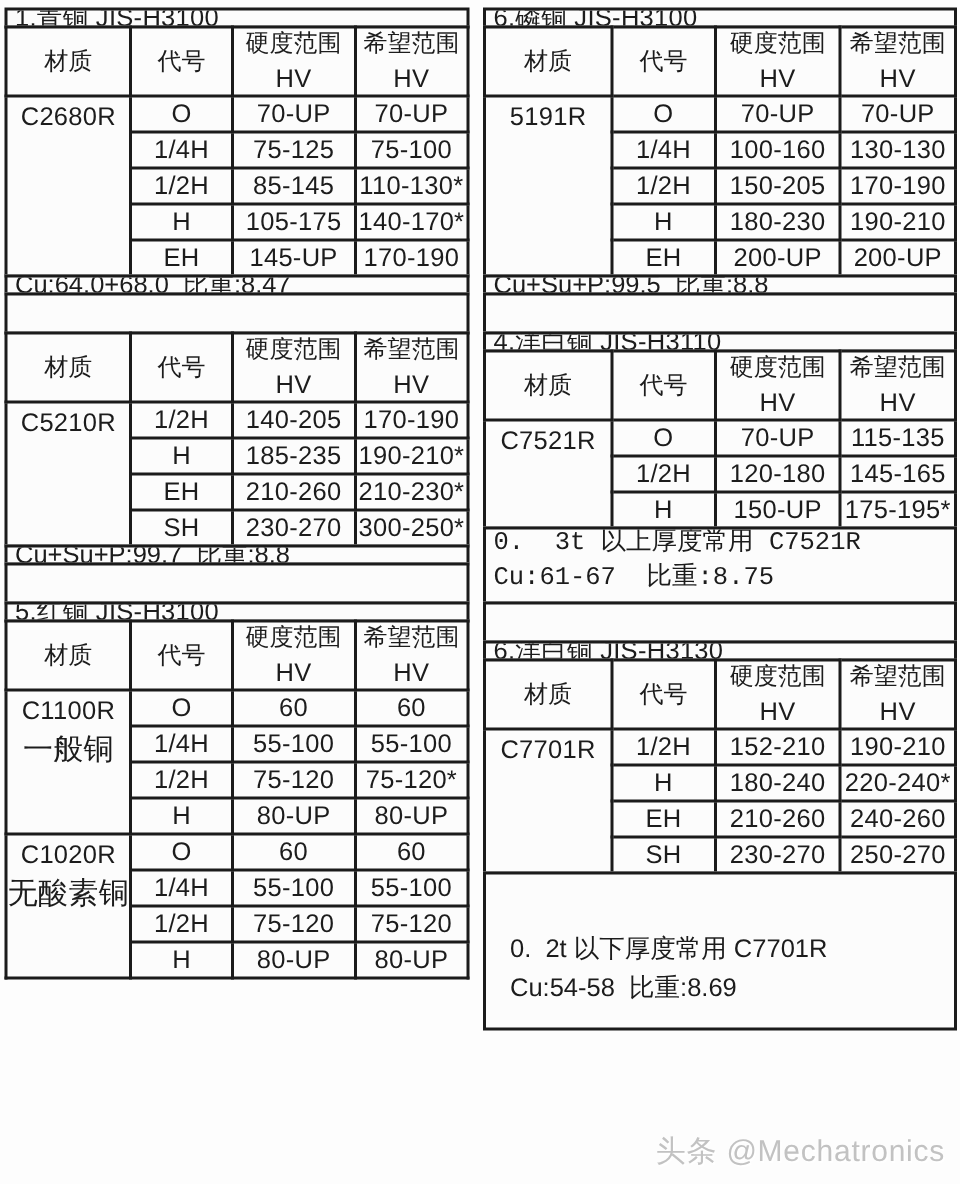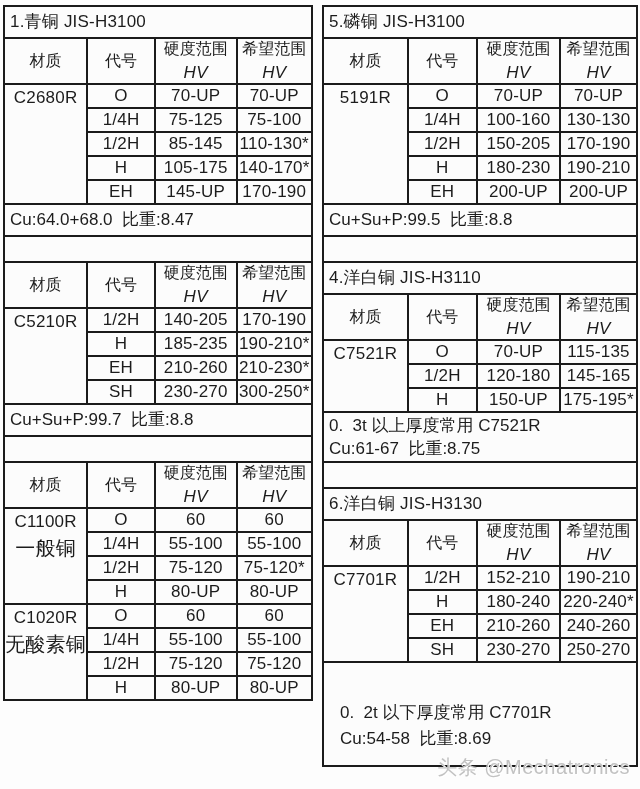--- a/index.html
+++ b/index.html
@@ -27,30 +27,31 @@
   .col-left{width:310px;}
   .col-right{width:316px;}
   .tblock > *{margin-top:-2px;}
   .col > .tblock:first-child > :first-child{margin-top:0;}
   .bar{
     border:2px solid var(--bd);
     background:var(--cell);
     padding:0 5px;
     display:flex;align-items:center;
     font-size:17px;line-height:1.15;
-    height:34px;
+    height:14px;
     overflow:hidden;
   }
   .title-bar{font-size:17px;letter-spacing:.2px;}
   .empty-bar{height:28px;}
   .footer-bar{white-space:pre;}
   .footer-multi{
     height:52px;
-    flex-direction:column;align-items:flex-start;justify-content:center;
+    flex-direction:column;align-items:flex-start;justify-content:flex-start;
     gap:3px;
+    font-family:Liberation Mono, monospace;
   }
   .footer-tall{
     height:106px;
     flex-direction:column;align-items:flex-start;justify-content:flex-end;
     padding-bottom:16px;gap:7px;padding-left:16px;
   }
   .footer-line{white-space:pre;}
   table{
     border-collapse:collapse;
     width:100%;
@@ -59,21 +60,21 @@
   }
   th,td{
     border:2px solid var(--bd);
     text-align:center;
     padding:0;
     font-weight:normal;
     overflow:hidden;
   }
   thead th{height:46px;font-size:16px;vertical-align:middle;}
   .two-line{display:flex;flex-direction:column;align-items:center;justify-content:center;gap:3px;}
-  .hv{font-size:17px;letter-spacing:.3px;font-style:italic;}
+  .hv{font-size:17px;letter-spacing:.3px;}
   tbody td{height:24px;font-size:17px;letter-spacing:.2px;}
   td.material-cell{
     vertical-align:top;
     line-height:26px;
     padding-top:0;
   }
   .m-line{display:block;}
   .m-line-cjk{font-size:20px;}
   .watermark{
     position:absolute;
@@ -200,20 +201,21 @@
               <td>SH</td>
               <td>230-270</td>
               <td>300-250*</td>
             </tr>
           </tbody>
         </table>
         <div class="bar footer-bar">Cu+Su+P:99.7  比重:8.8</div>
         <div class="bar empty-bar"></div>
       </div>
       <div class="tblock">
+        <div class="bar title-bar">5.红铜 JIS-H3100</div>
         <table>
           <colgroup>
             <col style="width: 27%;">
             <col style="width: 22%;">
             <col style="width: 26.5%;">
             <col style="width: 24.5%;">
           </colgroup>
           <thead>
             <tr>
               <th>材质</th>
@@ -280,21 +282,21 @@
               <td>H</td>
               <td>80-UP</td>
               <td>80-UP</td>
             </tr>
           </tbody>
         </table>
       </div>
     </div>
   <div class="col col-right">
       <div class="tblock">
-        <div class="bar title-bar">5.磷铜 JIS-H3100</div>
+        <div class="bar title-bar">6.磷铜 JIS-H3100</div>
         <table>
           <colgroup>
             <col style="width: 27%;">
             <col style="width: 22%;">
             <col style="width: 26.5%;">
             <col style="width: 24.5%;">
           </colgroup>
           <thead>
             <tr>
               <th>材质</th>

